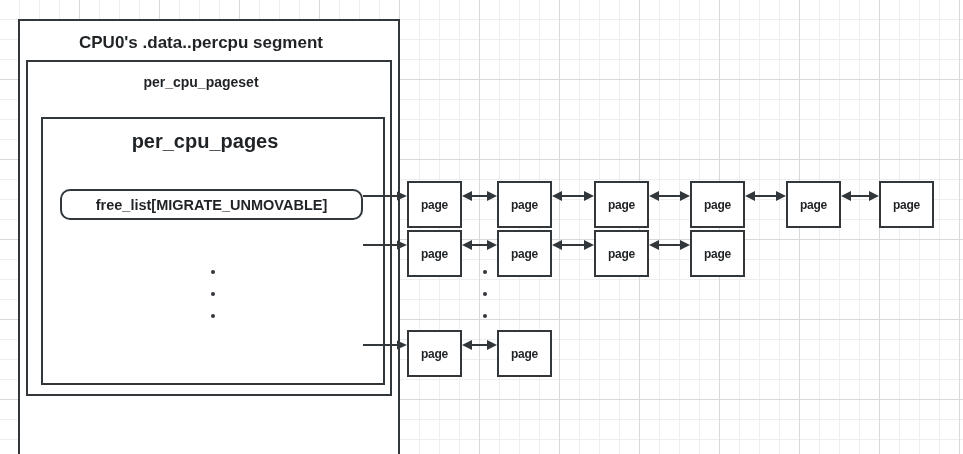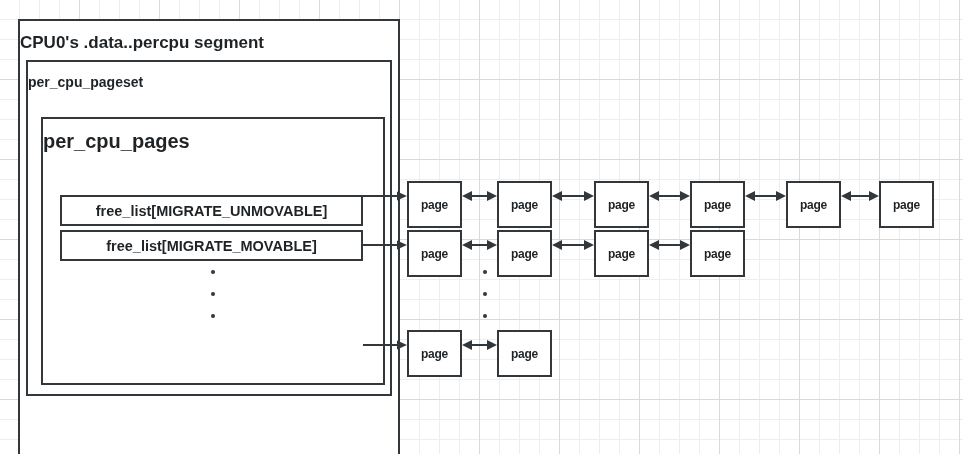--- a/index.html
+++ b/index.html
@@ -41,21 +41,21 @@
   }
 
   .outer-seg  { left: 18px;  top: 19px;  width: 382px; height: 448px; }
   .pageset    { left: 26px;  top: 60px;  width: 366px; height: 336px; }
   .pcp-pages  { left: 41px;  top: 117px; width: 344px; height: 268px; }
 
   .box-title {
     position: absolute;
     left: 0;
     right: 16px;
-    text-align: left;
+    text-align: center;
     font-weight: bold;
     color: #1f2326;
     white-space: nowrap;
   }
   .outer-seg > .box-title  { top: 12px;  font-size: 17px; }
   .pageset   > .box-title  { top: 12px;  font-size: 14px; }
   .pcp-pages > .box-title  { top: 11px;  font-size: 20px; }
 
   
   .freelist {
@@ -67,21 +67,21 @@
     border: 2px solid #32373b;
     background: #ffffff;
     display: flex;
     align-items: center;
     justify-content: center;
     font-size: 14.5px;
     font-weight: bold;
     color: #1f2326;
     white-space: nowrap;
   }
-  .fl-0 { top: 195px; }
+  .fl-0 { top: 189px; border-radius: 10px; }
   .fl-1 { top: 230px; }
   .fl-2 { top: 330px; }
 
   
   .page-node {
     position: absolute;
     width: 55px;
     height: 47px;
     box-sizing: border-box;
     border: 2px solid #32373b;
@@ -134,21 +134,20 @@
 
   <div class="box pageset">
     <div class="box-title">per_cpu_pageset</div>
   </div>
 
   <div class="box pcp-pages">
     <div class="box-title">per_cpu_pages</div>
   </div>
 
   <div class="freelist fl-0">free_list[MIGRATE_UNMOVABLE]</div>
-  <div class="freelist fl-1">free_list[MIGRATE_MOVABLE]</div>
 
   <div class="conn" style="left:363px; top:181px; width:46px;">
     <svg width="46" height="30" viewBox="0 0 46 30">
       <line x1="0" y1="15" x2="36" y2="15" stroke="#32373b" stroke-width="2"></line>
       <polygon points="44,15 34,10.5 34,19.5" fill="#32373b"></polygon>
     </svg>
   </div>
 
   <div class="page-node" style="left:407px; top:181px;">page</div>
   <div class="page-node" style="left:497px; top:181px;">page</div>

